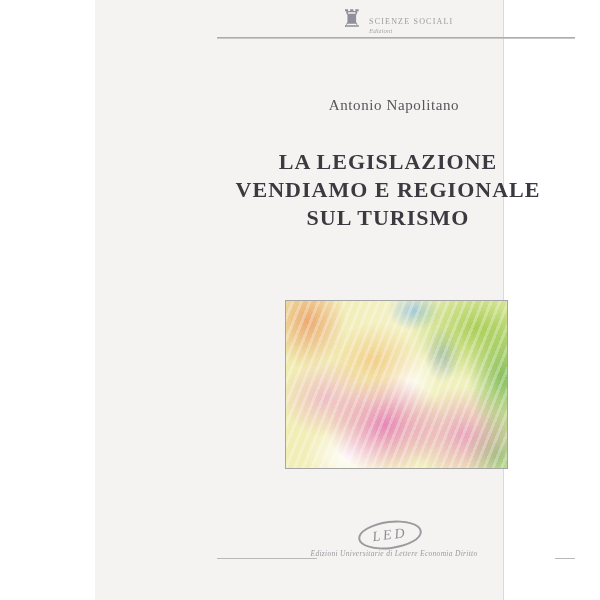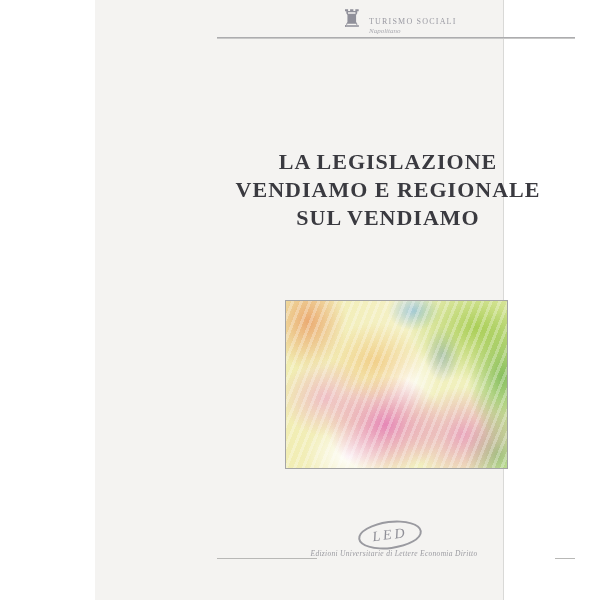--- a/index.html
+++ b/index.html
@@ -71,28 +71,29 @@
                  transform-origin:left top;}
 </style>
 </head>
 <body>
 
 <div class="stage">
 
   <div class="cover">
 
     <span class="series-logo">♜</span>
-    <span class="series-name">TURISMO SOCIALI</span>
-    <span class="series-sub">Napolitano</span>
+    <span class="series-name">SCIENZE SOCIALI</span>
+    <span class="series-sub">Edizioni</span>
     <div class="rule-top"></div>
 
+    <div class="author">Antonio Napolitano</div>
     <div class="title">
       <div>LA LEGISLAZIONE</div>
       <div>VENDIAMO E REGIONALE</div>
-      <div>SUL VENDIAMO</div>
+      <div>SUL TURISMO</div>
     </div>
 
     <div class="artwork" title="abstract pastel watercolor brushstrokes in yellow-green, orange, pink, magenta, blue and white"></div>
 
     <div class="led-ellipse">
       <span class="led-text">LED</span>
     </div>
     <div class="publisher-name">Edizioni Universitarie di Lettere Economia Diritto</div>
     <div class="rule-bottom"></div>
     <div class="rule-bottom-r"></div>

